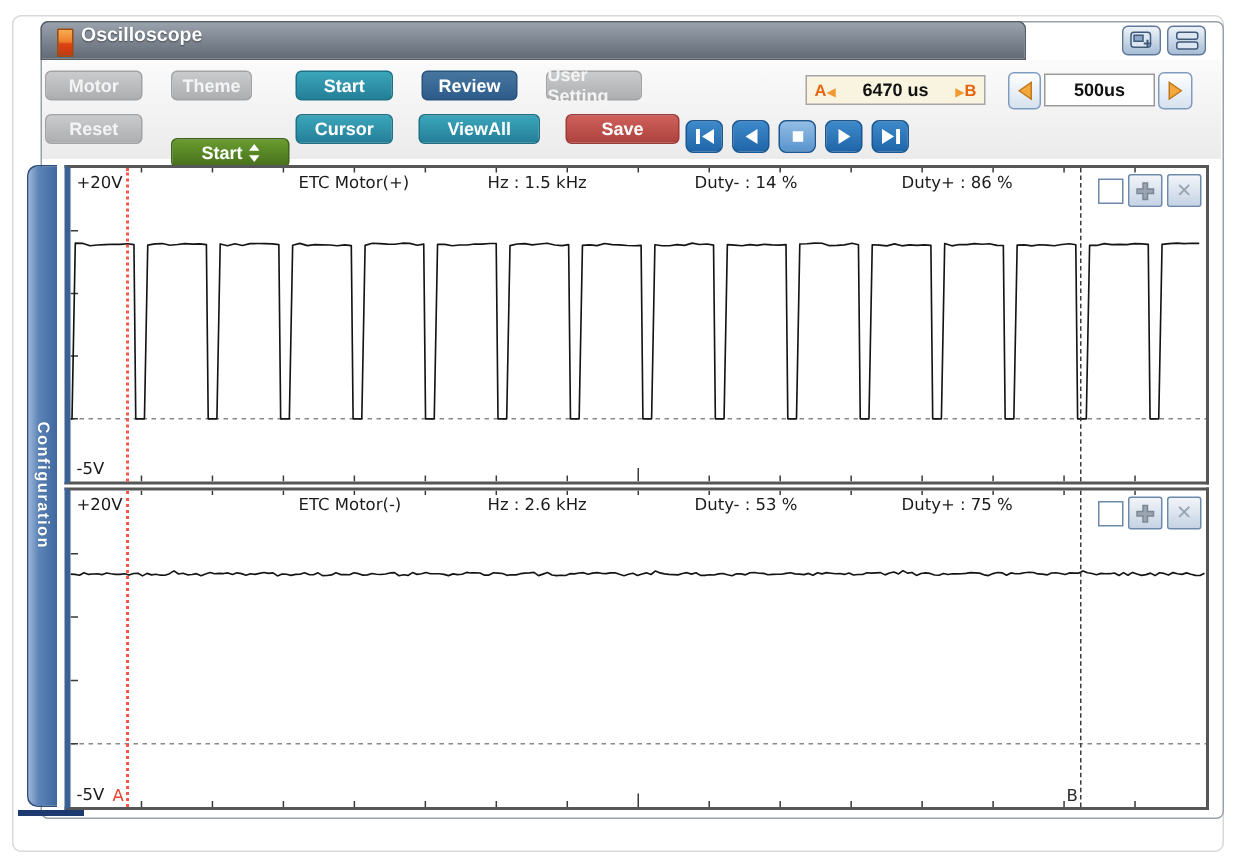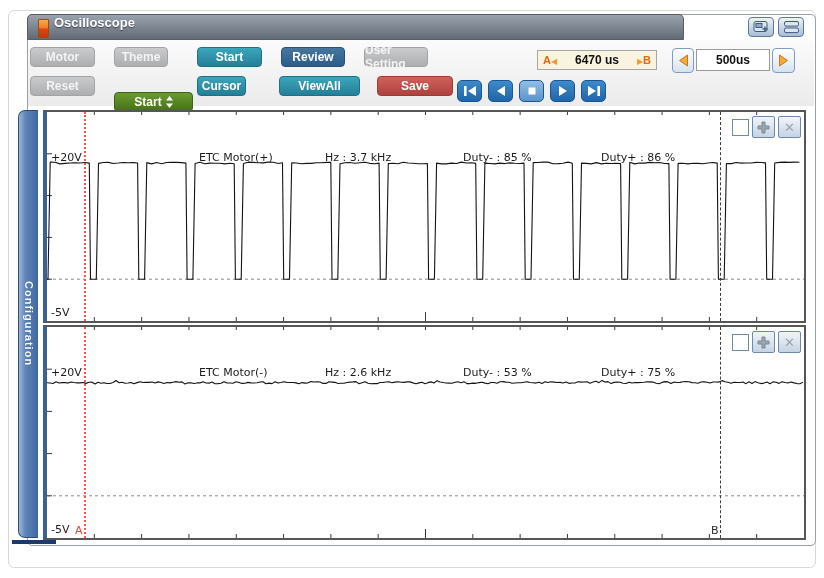--- a/index.html
+++ b/index.html
@@ -49,21 +49,21 @@
   .sidebar{position:absolute;left:18px;top:110px;width:20px;height:428px;box-sizing:border-box;
            background:linear-gradient(90deg,#9db6d8 0%,#5d85b8 35%,#3f68a0 100%);
            border:1px solid #2d4f7c;border-right:none;border-radius:7px 0 0 7px;
            display:flex;align-items:center;justify-content:center;}
   .sidebar span{writing-mode:vertical-rl;color:#fff;font:bold 11px "Liberation Sans",sans-serif;
                 letter-spacing:1px;text-shadow:0 0 1px #2d4f7c;}
   .navy-strip{position:absolute;left:12px;top:540px;width:44px;height:4px;background:#1d3a70;}
   .panel{position:absolute;left:43px;width:763px;background:#fff;box-sizing:border-box;
          border:2px solid #565656;border-left:4px solid #3a6191;}
   .wave{position:absolute;left:0;top:0;}
-  .ptxt{position:absolute;font:11px "DejaVu Sans",sans-serif;color:#1b1b1b;white-space:nowrap;margin-top:36px;}
+  .ptxt{position:absolute;font:11px "DejaVu Sans",sans-serif;color:#1b1b1b;white-space:nowrap;}
   .cursor{position:absolute;top:0;bottom:0;width:0;}
   .cur-a{border-left:2px dotted #f9564a;}
   .cur-b{border-left:1px dashed #3c3c3c;}
   .pctl{position:absolute;right:3px;top:4px;display:flex;align-items:center;gap:3px;}
   .chk{width:15px;height:15px;background:#fff;border:1px solid #6d89ab;display:inline-block;}
   .mini{width:23px;height:22px;background:linear-gradient(#f2f5f9,#c5d3e4);
         border:1px solid #6d89ab;border-radius:2px;display:flex;align-items:center;
         justify-content:center;box-sizing:border-box;}
   .xbtn{color:#99a4b1;font:bold 13px "DejaVu Sans",sans-serif;}
   .clabel{position:absolute;bottom:1px;font:11px "DejaVu Sans",sans-serif;}
@@ -100,21 +100,21 @@
 <div class="btn gray" style="left:364px;top:47px;width:64px">User Setting</div>
 
 <div class="btn gray" style="left:30px;top:76px;width:65px">Reset</div>
 <div class="btn green" style="left:114px;top:76px;width:79px">
   <span>Start</span>
   <svg width="7" height="12" viewBox="0 0 7 12">
     <polygon points="3.5,0 7,4.5 0,4.5" fill="#fff"></polygon>
     <polygon points="0,7.5 7,7.5 3.5,12" fill="#fff"></polygon>
   </svg>
 </div>
-<div class="btn teal" style="left:197px;top:76px;width:49px">Cursor</div>
+<div class="btn teal" style="left:197px;top:76px;width:65px">Cursor</div>
 <div class="btn teal" style="left:279px;top:76px;width:81px">ViewAll</div>
 <div class="btn red" style="left:377px;top:76px;width:76px">Save</div>
 
 <div class="pb" style="left:457px">
   <svg width="14" height="12" viewBox="0 0 14 12">
     <rect x="1" y="1" width="2.6" height="10" fill="#fff"></rect>
       <polygon points="13,1 5,6 13,11" fill="#fff"></polygon>
   </svg>
 </div>
 <div class="pb" style="left:488px">
@@ -165,22 +165,22 @@
 <div class="panel" style="top:110px;height:213px">
   <svg class="wave" id="wave-0" width="757" height="209">
       <line x1="0" y1="167.20000000000002" x2="757" y2="167.20000000000002" stroke="#8a8a8a" stroke-width="1" stroke-dasharray="3 3"></line>
       <path d="M47.3125 209L47.3125 205M47.3125 0L47.3125 3M94.625 209L94.625 205M94.625 0L94.625 3M141.9375 209L141.9375 205M141.9375 0L141.9375 3M189.25 209L189.25 205M189.25 0L189.25 3M236.5625 209L236.5625 205M236.5625 0L236.5625 3M283.875 209L283.875 205M283.875 0L283.875 3M331.1875 209L331.1875 205M331.1875 0L331.1875 3M378.5 209L378.5 200M378.5 0L378.5 3M425.8125 209L425.8125 205M425.8125 0L425.8125 3M473.125 209L473.125 205M473.125 0L473.125 3M520.4375 209L520.4375 205M520.4375 0L520.4375 3M567.75 209L567.75 205M567.75 0L567.75 3M615.0625 209L615.0625 205M615.0625 0L615.0625 3M662.375 209L662.375 205M662.375 0L662.375 3M709.6875 209L709.6875 205M709.6875 0L709.6875 3M0 41.8L5 41.8M0 83.6L5 83.6M0 125.4L5 125.4M0 167.2L5 167.2" stroke="#3a3a3a" stroke-width="1" fill="none"></path>
       <path d="M0 167.20000000000002 L1 167.20000000000002 L3.2 50.11706855567545 L8 50.20752486363426 L13 51.85443373900279 L18 51.35425167028234 L23 51.034601483358074 L28 50.82593903849274 L33 50.93521873853542 L38 50.52786533465051 L42.3 51.09198608710803 L43.5 167.20000000000002 L49.3 167.20000000000002 L51.5 51.40967976181209 L56.3 50.56006800984405 L61.3 50.37670705509745 L66.3 51.47136179581657 L71.3 51.0291245822832 L76.3 50.45084706819989 L81.3 50.75832546814718 L86.3 50.62384520825371 L90.6 51.058531145941465 L91.8 167.20000000000002 L97.6 167.20000000000002 L99.8 50.62939444682934 L104.6 51.85630298806727 L109.6 50.54156046966464 L114.6 51.676003271996976 L119.6 50.43942507682741 L124.6 50.354583294926215 L129.6 50.37435925426335 L134.6 50.61971218358167 L138.89999999999998 51.08222257681564 L140.09999999999997 167.20000000000002 L145.89999999999998 167.20000000000002 L148.09999999999997 51.46737265112251 L152.89999999999998 50.2301325622052 L157.89999999999998 51.739293274380266 L162.89999999999998 51.09267934635654 L167.89999999999998 51.21492470102758 L172.89999999999998 51.320163633910944 L177.89999999999998 51.83478146680072 L182.89999999999998 51.21988515952044 L187.2 51.75416874816083 L188.39999999999998 167.20000000000002 L194.2 167.20000000000002 L196.39999999999998 51.58573127161153 L201.2 50.167961253043266 L206.2 50.41089478456788 L211.2 50.73856582544185 L216.2 50.86156830401533 L221.2 50.13231700570695 L226.2 50.25459122346155 L231.2 51.47842854024284 L235.5 50.76014474933408 L236.7 167.20000000000002 L242.5 167.20000000000002 L244.7 50.864088266626005 L249.5 50.93959273076989 L254.5 51.79919810728543 L259.5 51.36190595468879 L264.5 51.33493544157036 L269.5 50.691166263589636 L274.5 50.73740214193612 L279.5 50.345824168812484 L283.79999999999995 50.335927868219095 L284.99999999999994 167.20000000000002 L290.79999999999995 167.20000000000002 L292.99999999999994 51.73946276274882 L297.79999999999995 50.67636853279919 L302.79999999999995 50.43867594842241 L307.79999999999995 51.23397574560158 L312.79999999999995 50.702187672074885 L317.79999999999995 50.17453640136309 L322.79999999999995 51.32765679886006 L327.79999999999995 51.754469189936295 L332.09999999999997 51.08217075737566 L333.29999999999995 167.20000000000002 L339.09999999999997 167.20000000000002 L341.29999999999995 51.58383954395913 L346.09999999999997 51.27543988735788 L351.09999999999997 51.751780420405794 L356.09999999999997 50.306674509825186 L361.09999999999997 51.04987236084789 L366.09999999999997 51.264498847493904 L371.09999999999997 51.69991683629714 L376.09999999999997 51.82489710664749 L380.4 51.604323455601936 L381.59999999999997 167.20000000000002 L387.4 167.20000000000002 L389.59999999999997 51.16562224640884 L394.4 51.830967428026725 L399.4 51.83751138393209 L404.4 51.08342288211361 L409.4 51.5693323819004 L414.4 50.10625989539921 L419.4 51.02493228414469 L424.4 50.68650146164373 L428.7 51.39968887060322 L429.9 167.20000000000002 L435.7 167.20000000000002 L437.9 51.08509118343145 L442.7 51.4557494349815 L447.7 51.85448112525419 L452.7 51.09959598305077 L457.7 51.57768707573786 L462.7 50.86998944078014 L467.7 51.25223252019286 L472.7 51.4253966034893 L477 51.08905407558568 L478.2 167.20000000000002 L484 167.20000000000002 L486.2 50.65829088911787 L491 50.522303321635356 L496 50.11276667295397 L501 50.1393310518507 L506 51.79411443355866 L511 51.59606404304877 L516 51.23108253055625 L521 50.12192218681239 L525.3 51.21001292504743 L526.5 167.20000000000002 L532.3 167.20000000000002 L534.5 51.16681394558773 L539.3 51.38632955444418 L544.3 51.886749141993 L549.3 50.596395326968285 L554.3 51.87129549375177 L559.3 51.265947951985524 L564.3 51.54485139376857 L569.3 51.21991804424115 L573.5999999999999 51.59025002015196 L574.8 167.20000000000002 L580.5999999999999 167.20000000000002 L582.8 50.346315485382455 L587.5999999999999 51.885557516155764 L592.5999999999999 51.00847699512169 L597.5999999999999 51.11640184559301 L602.5999999999999 50.385588043186814 L607.5999999999999 50.80909929881245 L612.5999999999999 50.475204277833924 L617.5999999999999 51.56037599565834 L621.9 51.6468211618755 L623.1 167.20000000000002 L628.9 167.20000000000002 L631.1 51.42065474000201 L635.9 51.28121936214529 L640.9 51.87843721555919 L645.9 51.19275794043578 L650.9 51.42161924685724 L655.9 51.81569951647334 L660.9 50.97659562719427 L665.9 50.50959203178436 L670.1999999999999 51.1472138670776 L671.4 167.20000000000002 L677.1999999999999 167.20000000000002 L679.4 51.5282269633878 L684.1999999999999 51.63305490683206 L689.1999999999999 50.437855598986154 L694.1999999999999 51.09481276325323 L699.1999999999999 50.955868892235685 L704.1999999999999 51.04216233929992 L709.1999999999999 50.420370599025865 L714.1999999999999 50.54713844643347 L718.5 50.88613541662134 L719.7 167.20000000000002 L725.5 167.20000000000002 L727.7 50.95552162537724 L732.5 50.40351358172857 L737.5 50.101779862450435 L742.5 50.40767498417199 L747.5 50.13938978091255 L752.5 50.28901101053134" stroke="#141414" stroke-width="1.1" fill="none" stroke-linejoin="round"></path>
     </svg>
   <div class="cursor cur-a" style="left: 37px;"></div>
   <div class="cursor cur-b" style="left: 673px;"></div>
   <span class="ptxt" style="left:4px;top:3px">+20V</span>
   <span class="ptxt" style="left:152px;top:3px">ETC Motor(+)</span>
-  <span class="ptxt" style="left:278px;top:3px">Hz : 3.7 kHz</span>
-  <span class="ptxt" style="left:416px;top:3px">Duty- : 85 %</span>
+  <span class="ptxt" style="left:278px;top:3px">Hz : 1.5 kHz</span>
+  <span class="ptxt" style="left:416px;top:3px">Duty- : 14 %</span>
   <span class="ptxt" style="left:554px;top:3px">Duty+ : 86 %</span>
   <span class="ptxt" style="left:4px;bottom:2px">-5V</span>
   <div class="pctl">
     <span class="chk"></span>
     <span class="mini">
       <svg width="13" height="13" viewBox="0 0 13 13">
         <path d="M5 1h3v4h4v3H8v4H5V8H1V5h4z" fill="#9aa5b1" stroke="#7c8796"></path>
       </svg>
     </span>
     <span class="mini xbtn">✕</span>

